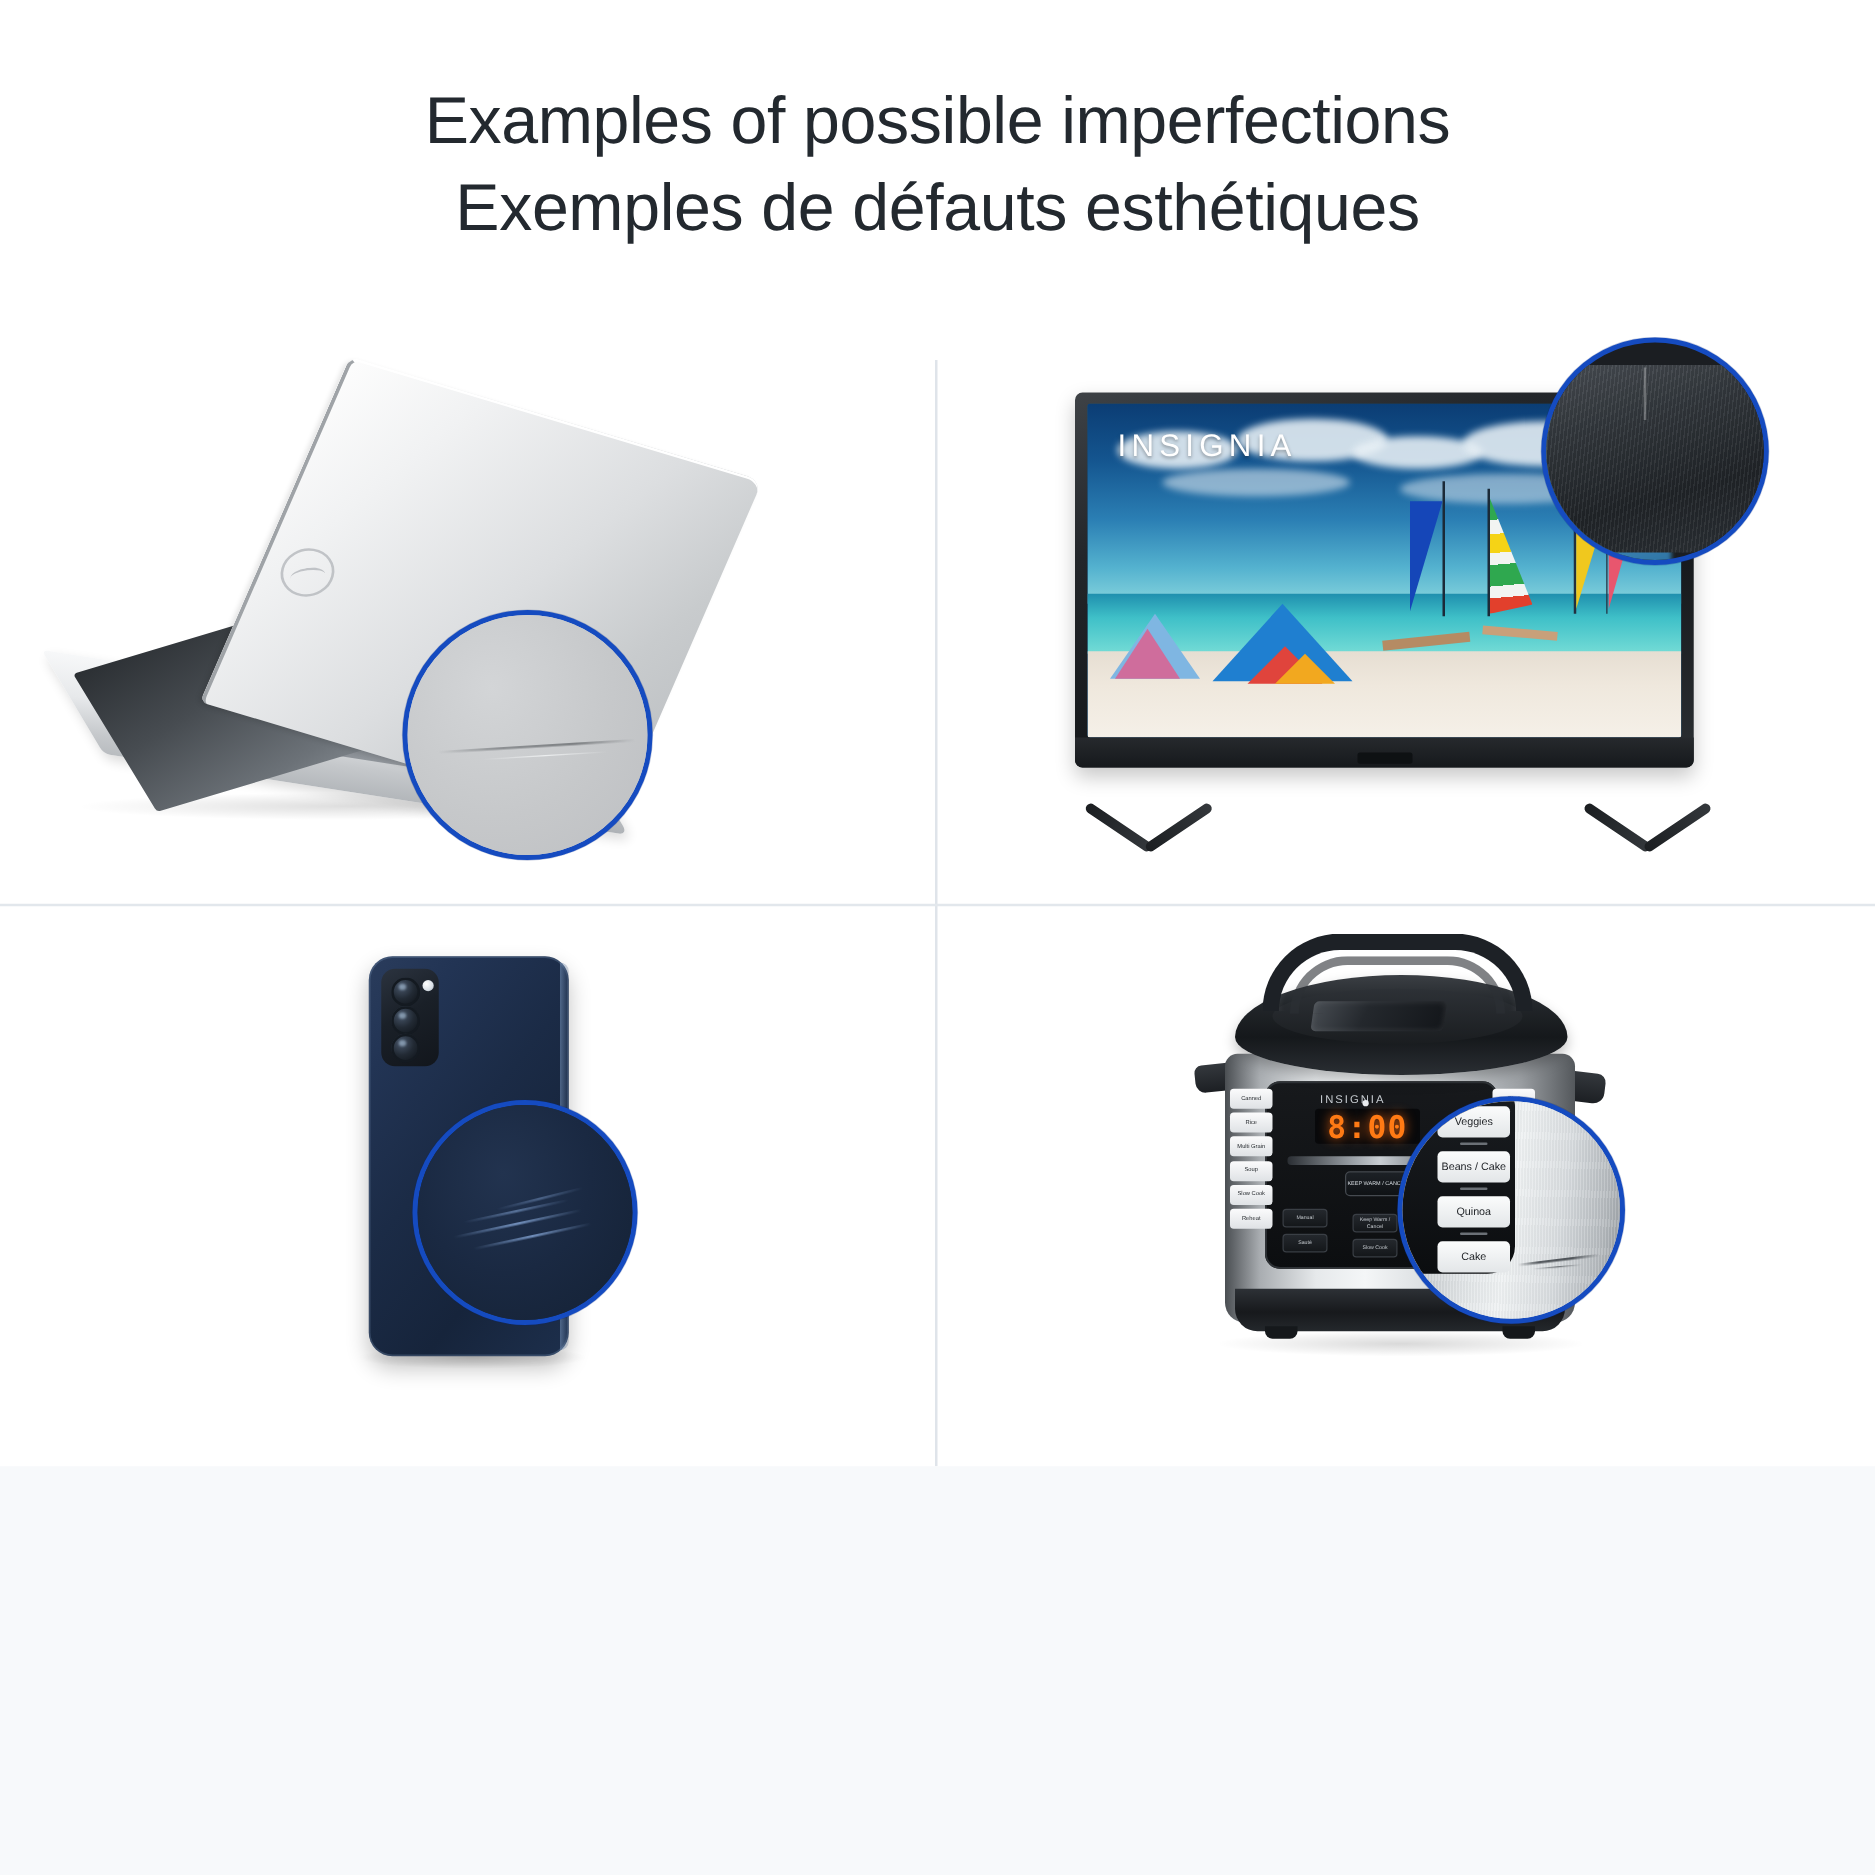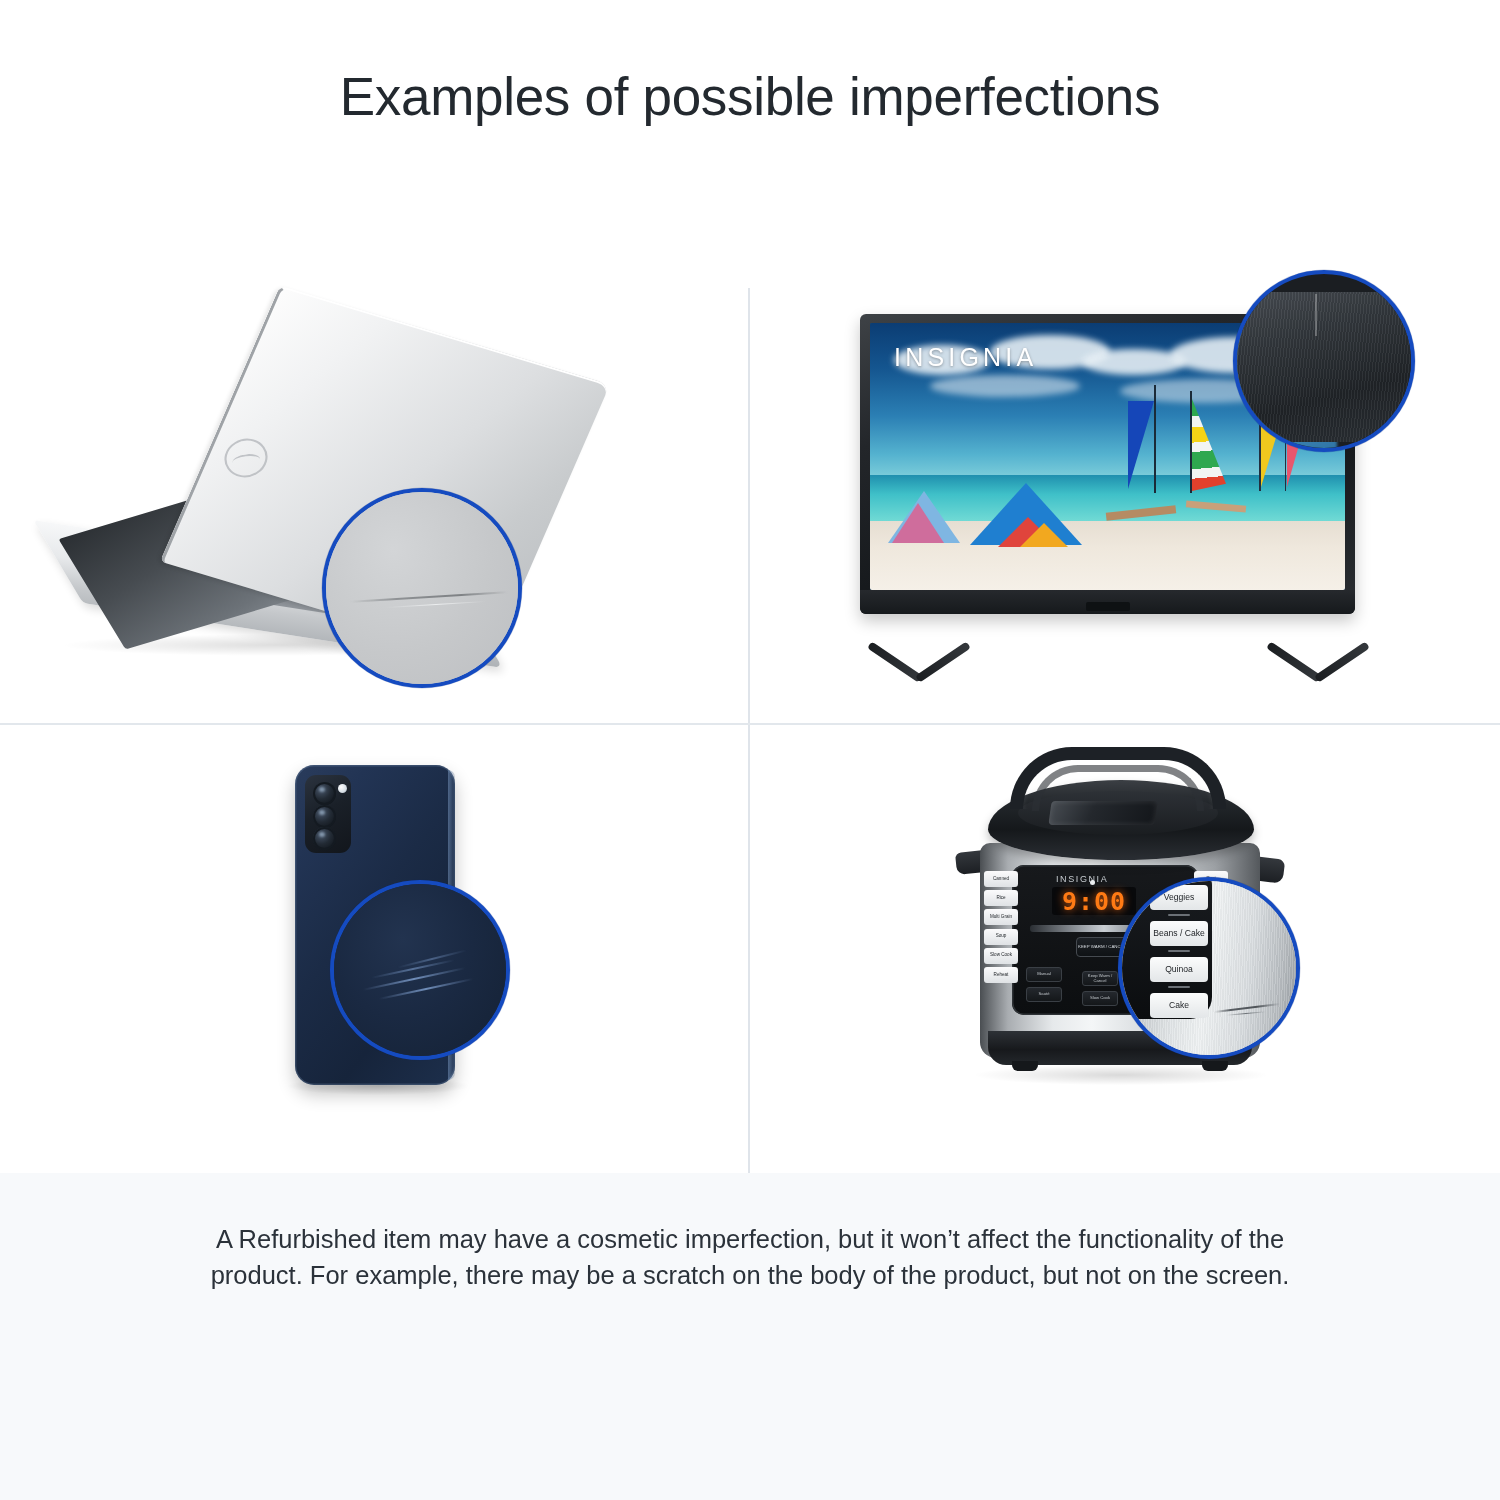--- a/index.html
+++ b/index.html
@@ -427,20 +427,21 @@
   }
   .para.fr{ margin-top:32px; }
 </style>
 </head>
 <body>
 
 <div class="page">
 
   <div class="header">
     <div class="title-line">Examples of possible imperfections</div>
+    <div class="title-line">Exemples de défauts esthétiques</div>
   </div>
 
   <div class="grid">
     <div class="vdiv"></div>
     <div class="hdiv"></div>
 
     <div class="cell cell-tl">
       <div class="laptop-wrap">
         <div class="lp-shadow"></div>
         <div class="lp-base"></div>
@@ -589,21 +590,21 @@
       <div class="cooker-wrap">
         <div class="ck-shadow"></div>
         <div class="ck-ear-l"></div>
         <div class="ck-ear-r"></div>
 
         <div class="ck-body">
           <div class="ck-panel">
             <div class="ck-brand">INSIGNIA</div>
             <div class="ck-dot"></div>
             <div class="ck-led">
-              <span>9:00</span>
+              <span>8:00</span>
             </div>
             <div class="ck-grid">
               <div class="ck-bar"></div>
               <div class="ck-center">KEEP WARM / CANCEL</div>
               <div class="ck-pbtn" style="left:2px;top:44px">Manual</div>
               <div class="ck-pbtn" style="left:58px;top:48px">Keep Warm / Cancel</div>
               <div class="ck-pbtn" style="left:114px;top:44px">Delay</div>
               <div class="ck-pbtn" style="left:2px;top:64px">Sauté</div>
               <div class="ck-pbtn" style="left:58px;top:68px">Slow Cook</div>
               <div class="ck-pbtn" style="left:114px;top:64px">Rice Cook</div>
@@ -656,16 +657,15 @@
             <div class="ckz-btn">Cake</div>
           </div>
           <div class="ckz-scratch"></div>
           <div class="ckz-scratch2"></div>
         </div>
       </div>
     </div>
   </div>
 
   <div class="footer">
-    <div class="para">A Refurbished item may have a cosmetic imperfection, but it won’t affect the functionality of the product. For example, there may be a scratch on the body of the product, but not on the screen.</div>
   </div>
 
 </div>
 
 </body></html>

